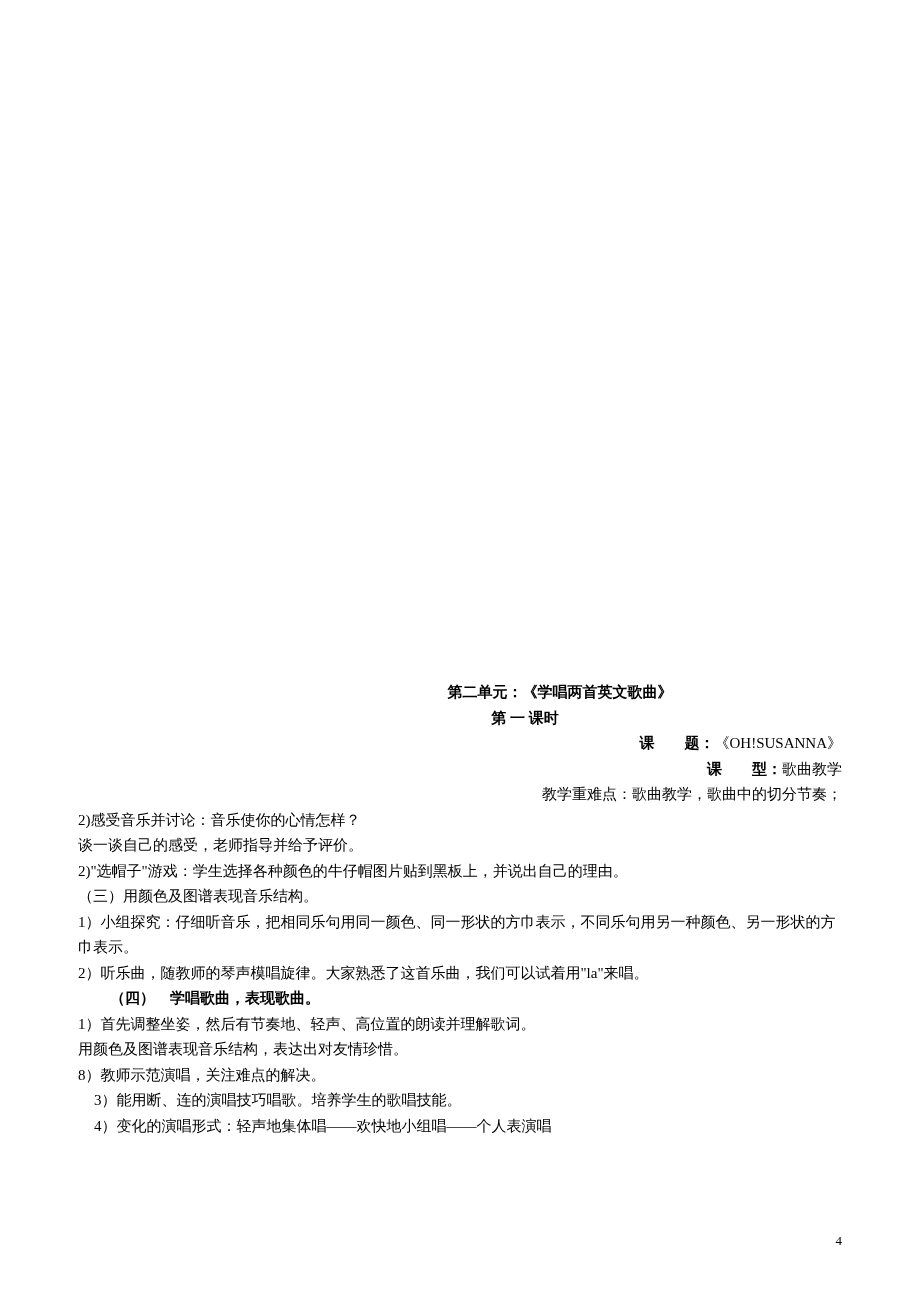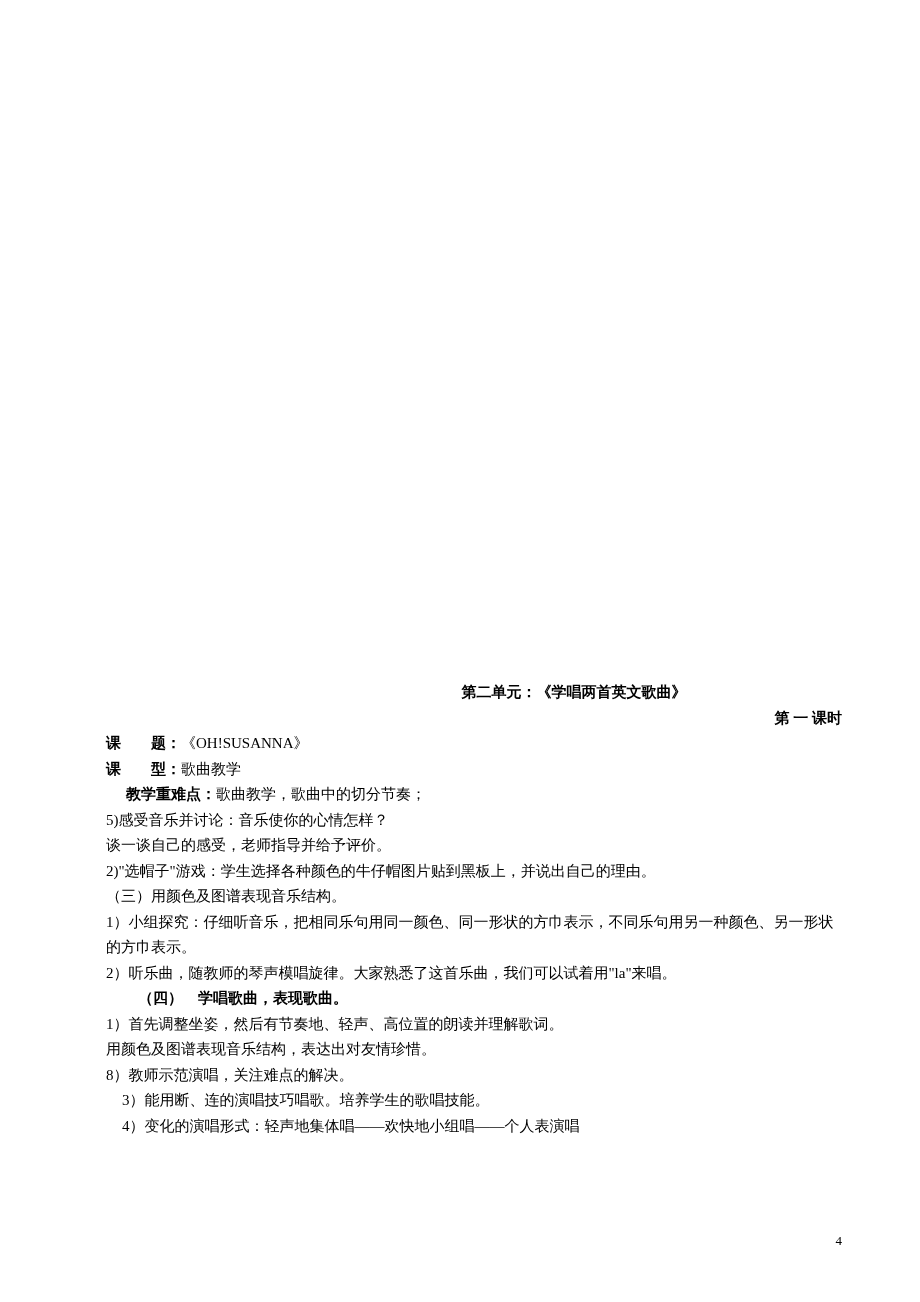--- a/index.html
+++ b/index.html
@@ -10,37 +10,37 @@
       background: #ffffff;
       font-family: "SimSun", "宋体", serif;
       font-size: 15px;
       line-height: 1.7;
       color: #000000;
       box-sizing: border-box;
       position: relative;
     }
     .content {
       padding: 680px 78px 0 78px;
-      margin-left: 28px;
     }
     .title-line1 {
       font-weight: bold;
       text-align: center;
       padding-left: 200px;
     }
     .title-line2 {
       font-weight: bold;
-      text-align: right;
+      text-align: center;
       padding-left: 130px;
     }
     .label-row {
       display: block;
+      text-align: right;
     }
     .bold {
-      font-weight: bold;
+      font-weight: normal;
       padding-left: 20px;
     }
     .wide-label {
       font-weight: bold;
       display: inline;
     }
     .para {
       display: block;
     }
     .indent1 {
@@ -72,21 +72,21 @@
 
   <div class="label-row">
     <span class="wide-label">课　　型：</span><span>歌曲教学</span>
   </div>
 
   <div class="label-row">
     <span class="bold">教学重难点：</span><span>歌曲教学，歌曲中的切分节奏；</span>
   </div>
 
 
-  <div class="para">5)感受音乐并讨论：音乐使你的心情怎样？</div>
+  <div class="para">2)感受音乐并讨论：音乐使你的心情怎样？</div>
   <div class="para">谈一谈自己的感受，老师指导并给予评价。</div>
   <div class="para">2)"选帽子"游戏：学生选择各种颜色的牛仔帽图片贴到黑板上，并说出自己的理由。</div>
   <div class="para">（三）用颜色及图谱表现音乐结构。</div>
   <div class="para">1）小组探究：仔细听音乐，把相同乐句用同一颜色、同一形状的方巾表示，不同乐句用另一种颜色、另一形状的方巾表示。</div>
   <div class="para">2）听乐曲，随教师的琴声模唱旋律。大家熟悉了这首乐曲，我们可以试着用"la"来唱。</div>
   <div class="para indent2">（四）　学唱歌曲，表现歌曲。</div>
   <div class="para">1）首先调整坐姿，然后有节奏地、轻声、高位置的朗读并理解歌词。</div>
   <div class="para">用颜色及图谱表现音乐结构，表达出对友情珍惜。</div>
   <div class="para">8）教师示范演唱，关注难点的解决。</div>
   <div class="para indent1">3）能用断、连的演唱技巧唱歌。培养学生的歌唱技能。</div>

